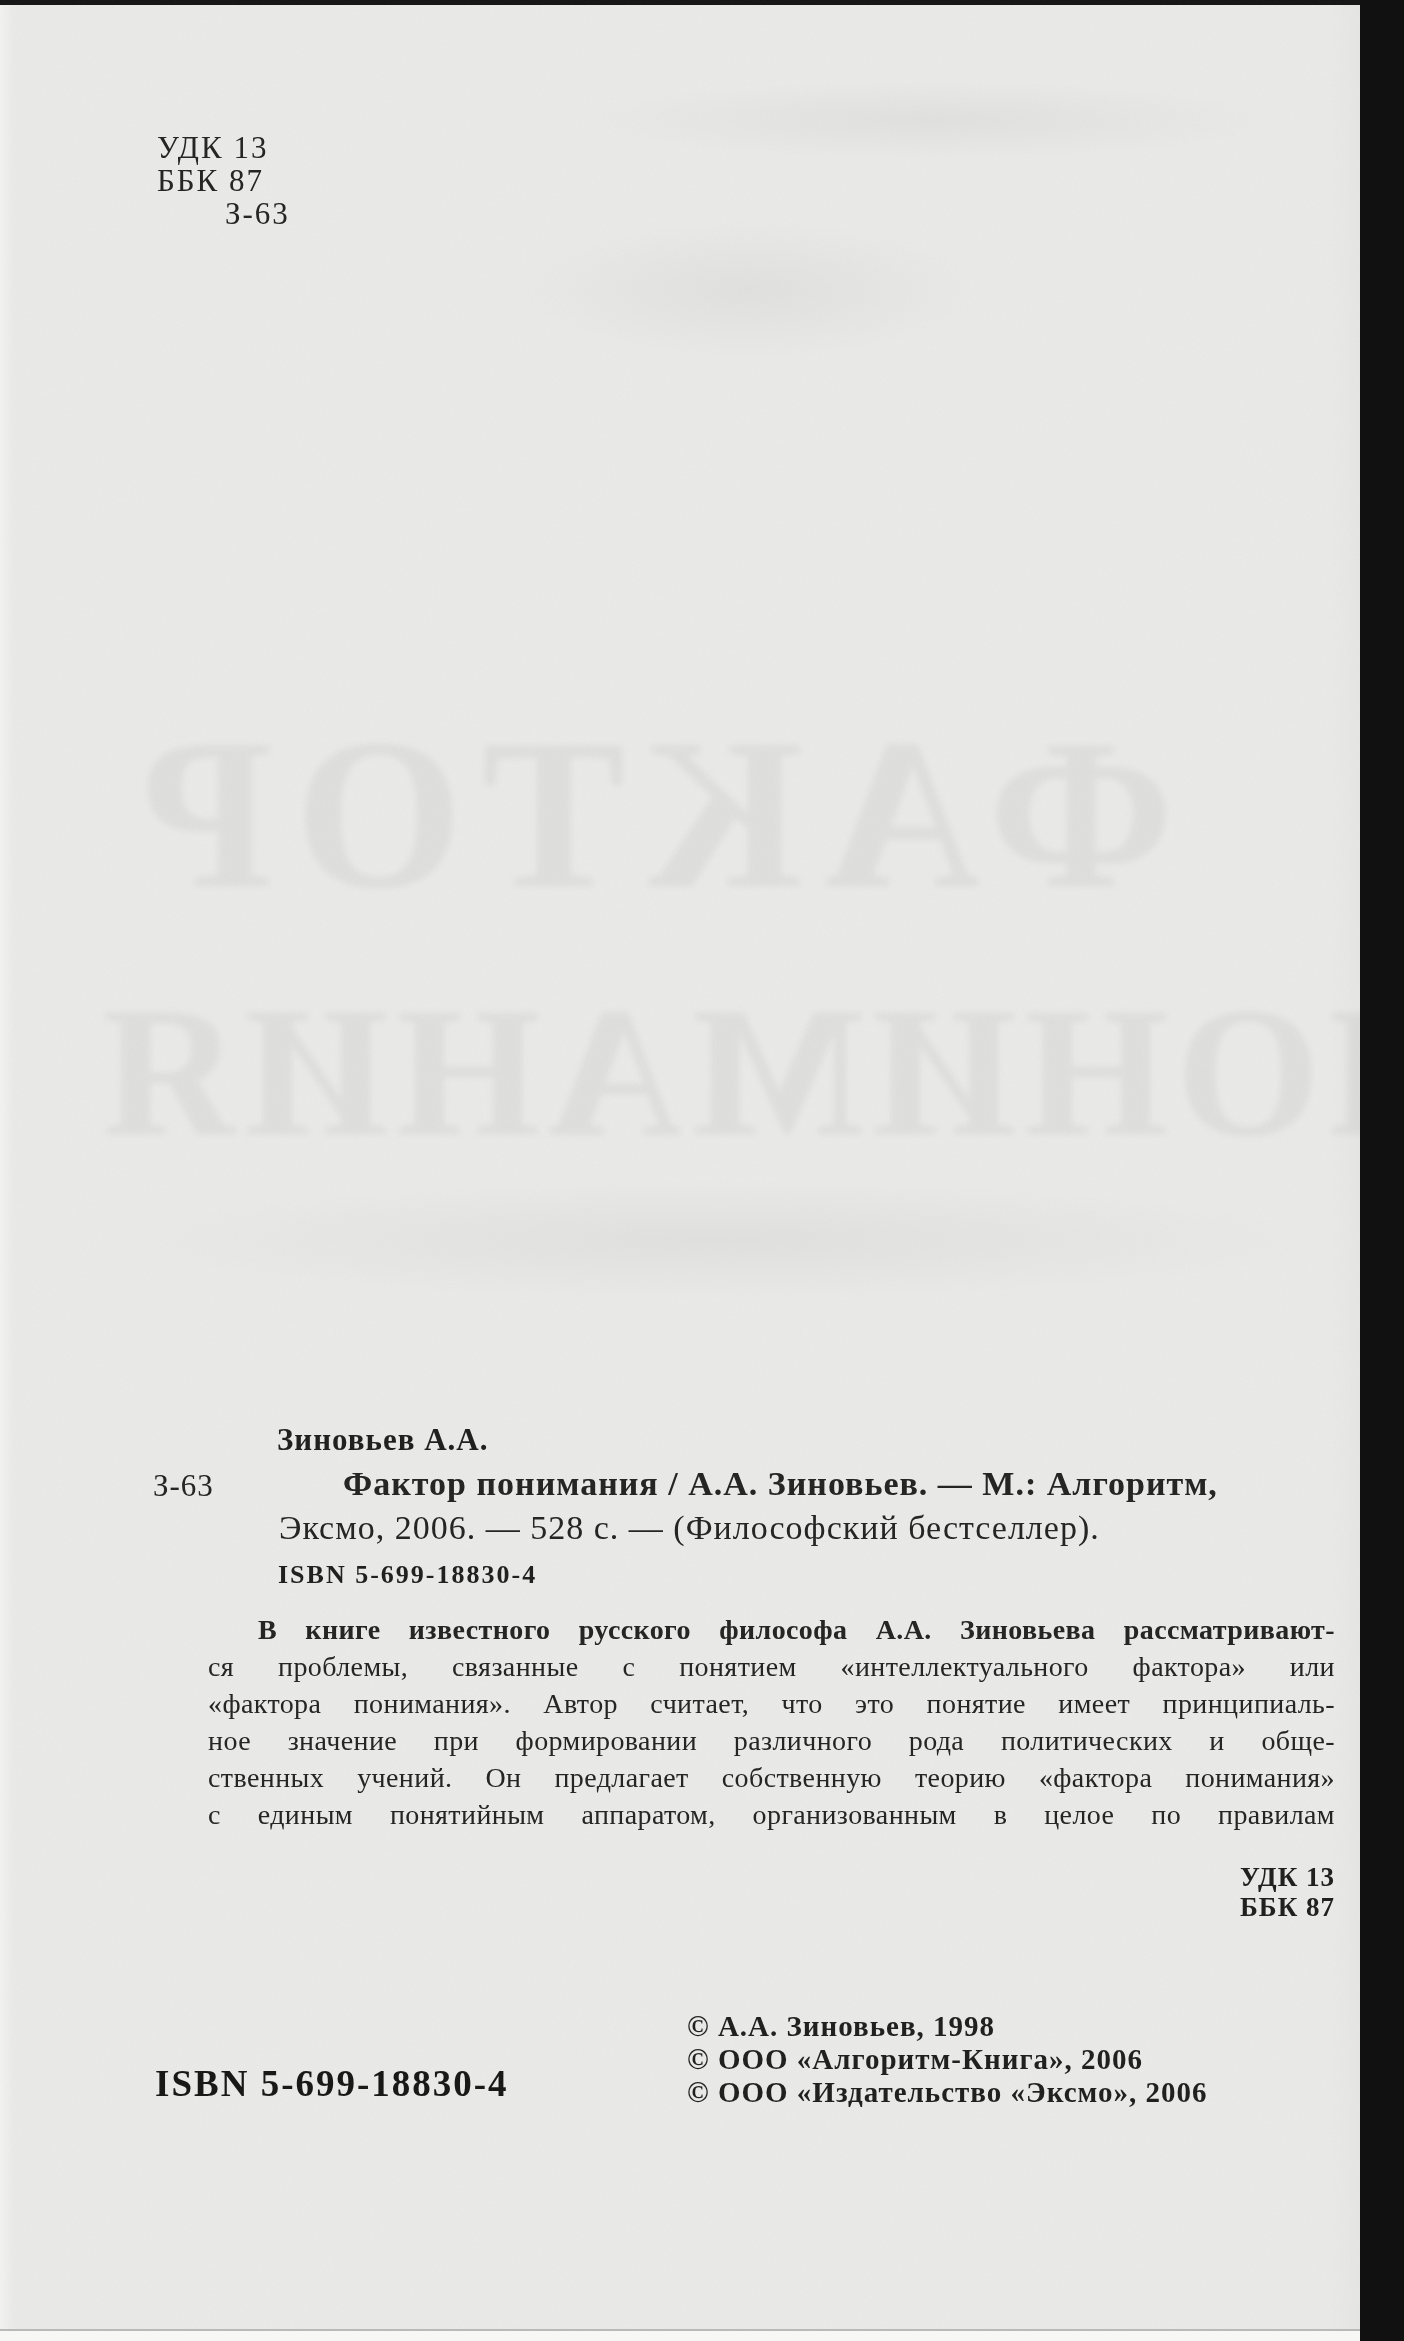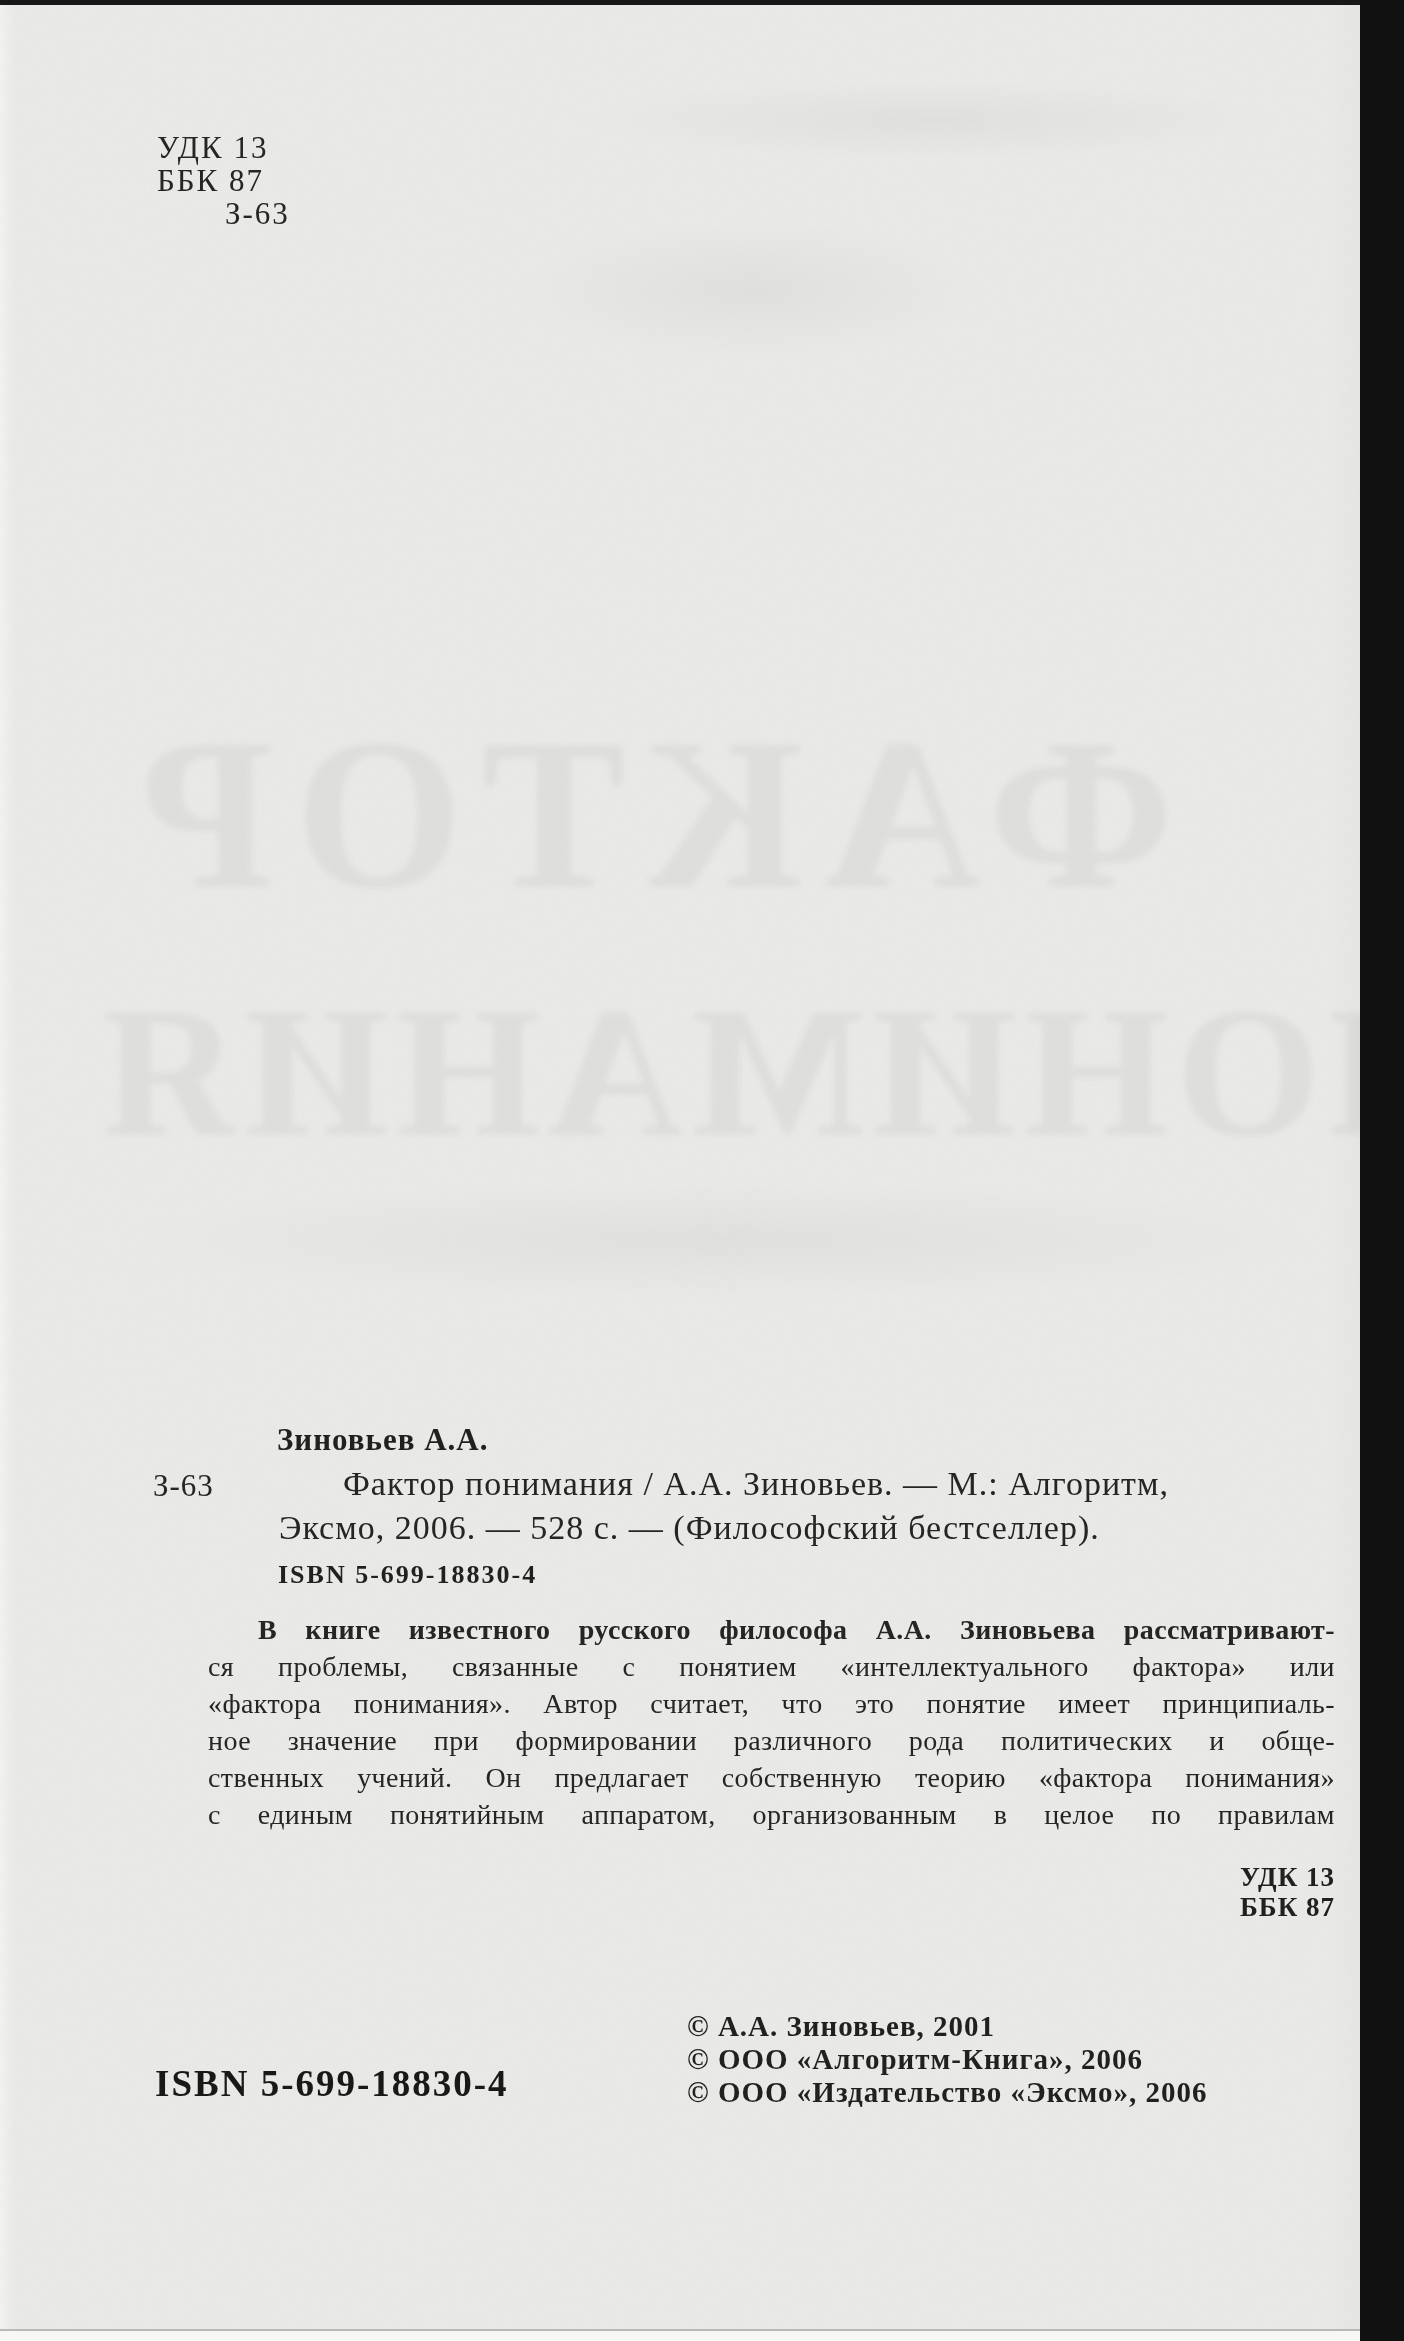--- a/index.html
+++ b/index.html
@@ -64,36 +64,36 @@
   <div class="smudge" style="left:520px;top:220px;width:460px;height:140px;"></div>
   <div class="smudge" style="left:120px;top:1180px;width:1200px;height:120px;"></div>
 
   <div class="abs code-line" style="left:157px;top:130px;">УДК 13</div>
   <div class="abs code-line" style="left:157px;top:163px;">ББК 87</div>
   <div class="abs code-line" style="left:225px;top:196px;">З-63</div>
 
 
   <div class="abs author" style="left:277px;top:1422px;">Зиновьев А.А.</div>
   <div class="abs idx" style="left:153px;top:1468px;">З-63</div>
-  <div class="abs cite" style="left:343px;top:1465px;">Фактор понимания / А.А. Зиновьев. — М.: Алгоритм,</div>
+  <div class="abs cite" style="left:343px;top:1465px;font-weight:bold;">Фактор понимания / А.А. Зиновьев. — М.: Алгоритм,</div>
   <div class="abs cite" style="left:279px;top:1509px;">Эксмо, 2006. — 528 с. — (Философский бестселлер).</div>
   <div class="abs isbn-small" style="left:278px;top:1560px;">ISBN 5-699-18830-4</div>
 
   <div class="ann-line first" style="top:1614px;">В книге известного русского философа А.А. Зиновьева рассматривают-</div>
   <div class="ann-line" style="top:1651px;">ся проблемы, связанные с понятием «интеллектуального фактора» или</div>
   <div class="ann-line" style="top:1688px;">«фактора понимания». Автор считает, что это понятие имеет принципиаль-</div>
   <div class="ann-line" style="top:1725px;">ное значение при формировании различного рода политических и обще-</div>
   <div class="ann-line" style="top:1762px;">ственных учений. Он предлагает собственную теорию «фактора понимания»</div>
   <div class="ann-line" style="top:1799px;">с единым понятийным аппаратом, организованным в целое по правилам</div>
 
   <div class="abs codes-right" style="left:1215px;top:1862px;">УДК 13</div>
   <div class="abs codes-right" style="left:1215px;top:1892px;">ББК 87</div>
 
   <div class="abs copyright" style="left:687px;top:2010px;">
-    <div>© А.А. Зиновьев, 2001</div>
+    <div>© А.А. Зиновьев, 1998</div>
     <div>© ООО «Алгоритм-Книга», 2006</div>
     <div>© ООО «Издательство «Эксмо», 2006</div>
   </div>
 
   <div class="abs isbn-big" style="left:155px;top:2062px;">ISBN 5-699-18830-4</div>
 
   <svg class="grain" xmlns="http://www.w3.org/2000/svg">
     <filter id="noise">
       <feTurbulence type="fractalNoise" baseFrequency="0.55" numOctaves="2" stitchTiles="stitch" result="t"></feTurbulence>
       <feColorMatrix in="t" type="saturate" values="0"></feColorMatrix>

